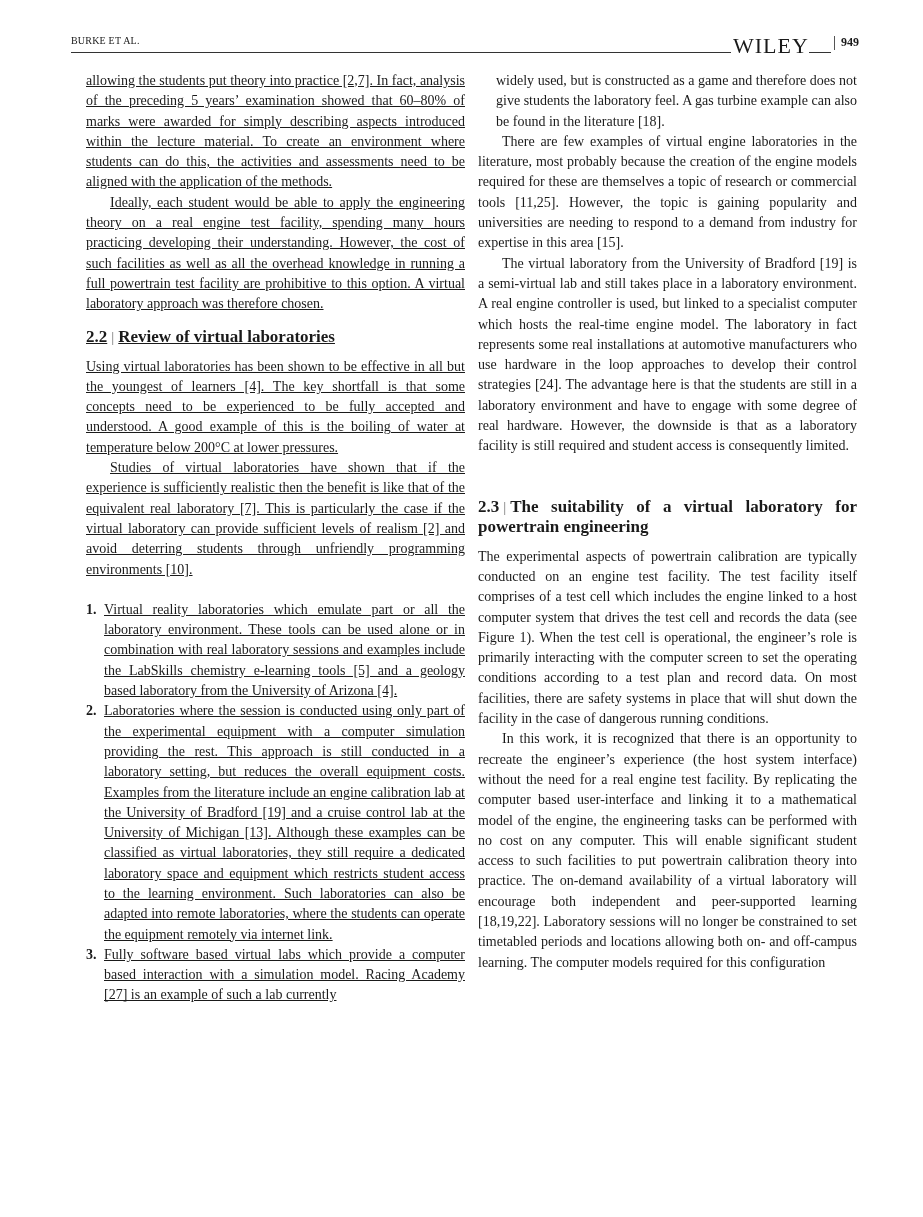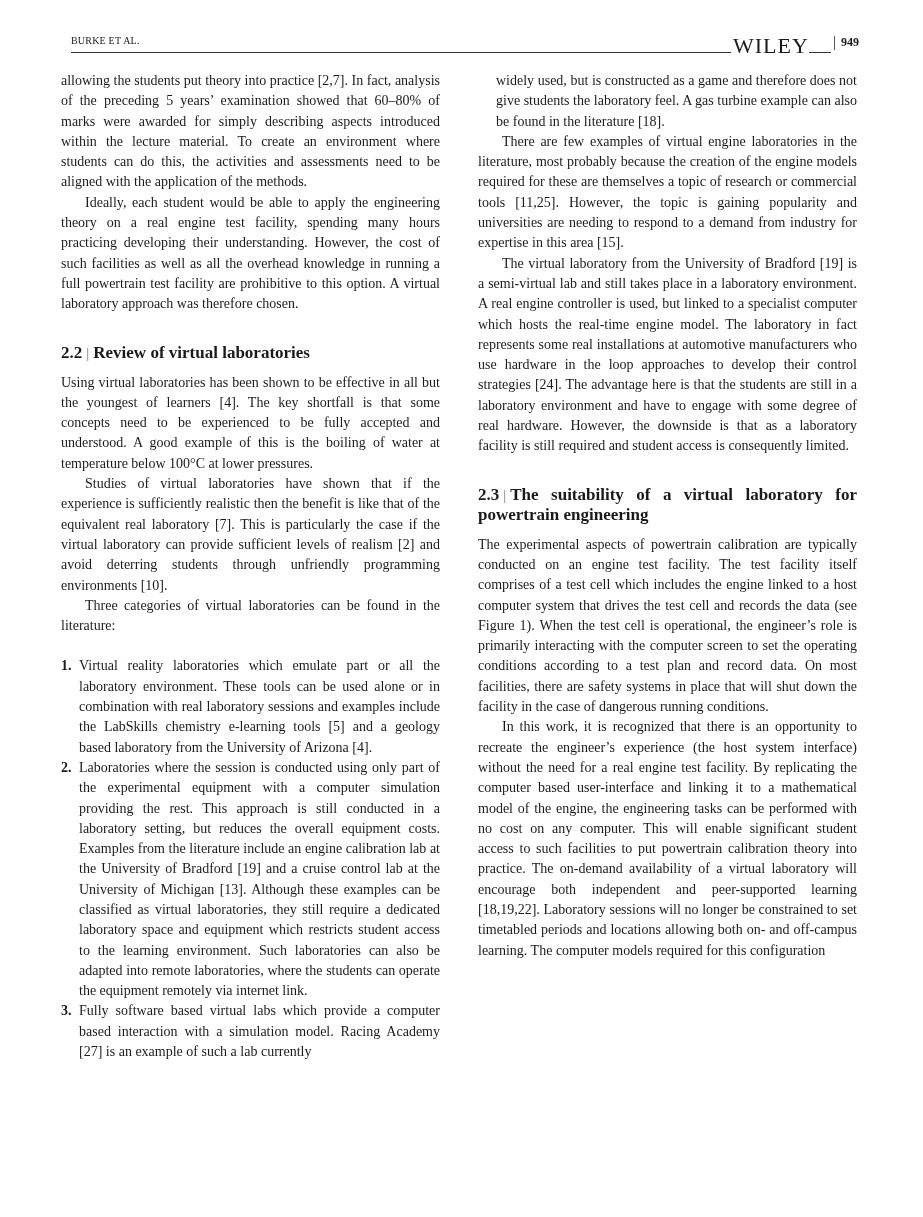--- a/index.html
+++ b/index.html
@@ -28,21 +28,21 @@
     .vbar {
       position: absolute; left: 763px; top: 3px; width: 1px; height: 14px; background: #555;
     }
     .pageno {
       position: absolute; left: 770px; top: 2px; font-size: 12px; font-weight: bold;
     }
     .col {
       position: absolute; top: 71px; width: 379px;
       font-size: 14px; line-height: 20.3px; text-align: justify;
     }
-    .col.left { left: 61px; }
+    .col.left { left: 86px; text-decoration: underline; }
     .col.right { left: 478px; }
     p { margin: 0; }
     p.indent { text-indent: 24px; }
     h2 {
       font-size: 17px; font-weight: bold; margin: 0; line-height: 20px;
     }
     h2 .bar { font-weight: normal; color: #777; padding: 0 4px; font-size: 15px; }
     ol.labs {
       list-style: none; margin: 0; padding: 0;
     }
@@ -61,37 +61,36 @@
   <div class="wiley">WILEY</div>
   <div class="rule2"></div>
   <div class="vbar"></div>
   <div class="pageno">949</div>
 </div>
 
 <div class="col left">
   <p>allowing the students put theory into practice [2,7]. In fact, analysis of the preceding 5 years’ examination showed that 60–80% of marks were awarded for simply describing aspects introduced within the lecture material. To create an environment where students can do this, the activities and assessments need to be aligned with the application of the methods.</p>
   <p class="indent">Ideally, each student would be able to apply the engineering theory on a real engine test facility, spending many hours practicing developing their understanding. However, the cost of such facilities as well as all the overhead knowledge in running a full powertrain test facility are prohibitive to this option. A virtual laboratory approach was therefore chosen.</p>
 
-  <h2 style="margin-top:28px; margin-bottom:10px;">
+  <h2 style="margin-top:12px; margin-bottom:10px;">
     <span>2.2</span><span class="bar">|</span><span>Review of virtual laboratories</span>
   </h2>
-  <p>Using virtual laboratories has been shown to be effective in all but the youngest of learners [4]. The key shortfall is that some concepts need to be experienced to be fully accepted and understood. A good example of this is the boiling of water at temperature below 100°C at lower pressures.</p>
+  <p>Using virtual laboratories has been shown to be effective in all but the youngest of learners [4]. The key shortfall is that some concepts need to be experienced to be fully accepted and understood. A good example of this is the boiling of water at temperature below 200°C at lower pressures.</p>
   <p class="indent">Studies of virtual laboratories have shown that if the experience is sufficiently realistic then the benefit is like that of the equivalent real laboratory [7]. This is particularly the case if the virtual laboratory can provide sufficient levels of realism [2] and avoid deterring students through unfriendly programming environments [10].</p>
-  <p class="indent">Three categories of virtual laboratories can be found in the literature:</p>
 
   <ol class="labs" style="margin-top:20px;">
     <li><span class="num">1.</span><span>Virtual reality laboratories which emulate part or all the laboratory environment. These tools can be used alone or in combination with real laboratory sessions and examples include the LabSkills chemistry e-learning tools [5] and a geology based laboratory from the University of Arizona [4].</span></li>
     <li><span class="num">2.</span><span>Laboratories where the session is conducted using only part of the experimental equipment with a computer simulation providing the rest. This approach is still conducted in a laboratory setting, but reduces the overall equipment costs. Examples from the literature include an engine calibration lab at the University of Bradford [19] and a cruise control lab at the University of Michigan [13]. Although these examples can be classified as virtual laboratories, they still require a dedicated laboratory space and equipment which restricts student access to the learning environment. Such laboratories can also be adapted into remote laboratories, where the students can operate the equipment remotely via internet link.</span></li>
     <li><span class="num">3.</span><span>Fully software based virtual labs which provide a computer based interaction with a simulation model. Racing Academy [27] is an example of such a lab currently</span></li>
   </ol>
 </div>
 
 <div class="col right">
   <p class="cont">widely used, but is constructed as a game and therefore does not give students the laboratory feel. A gas turbine example can also be found in the literature [18].</p>
   <p class="indent">There are few examples of virtual engine laboratories in the literature, most probably because the creation of the engine models required for these are themselves a topic of research or commercial tools [11,25]. However, the topic is gaining popularity and universities are needing to respond to a demand from industry for expertise in this area [15].</p>
   <p class="indent">The virtual laboratory from the University of Bradford [19] is a semi-virtual lab and still takes place in a laboratory environment. A real engine controller is used, but linked to a specialist computer which hosts the real-time engine model. The laboratory in fact represents some real installations at automotive manufacturers who use hardware in the loop approaches to develop their control strategies [24]. The advantage here is that the students are still in a laboratory environment and have to engage with some degree of real hardware. However, the downside is that as a laboratory facility is still required and student access is consequently limited.</p>
 
-  <h2 style="margin-top:28px; margin-bottom:10px;">
+  <h2 style="margin-top:40px; margin-bottom:10px;">
     <span>2.3</span><span class="bar">|</span><span>The suitability of a virtual laboratory for powertrain engineering</span>
   </h2>
   <p>The experimental aspects of powertrain calibration are typically conducted on an engine test facility. The test facility itself comprises of a test cell which includes the engine linked to a host computer system that drives the test cell and records the data (see Figure 1). When the test cell is operational, the engineer’s role is primarily interacting with the computer screen to set the operating conditions according to a test plan and record data. On most facilities, there are safety systems in place that will shut down the facility in the case of dangerous running conditions.</p>
   <p class="indent">In this work, it is recognized that there is an opportunity to recreate the engineer’s experience (the host system interface) without the need for a real engine test facility. By replicating the computer based user-interface and linking it to a mathematical model of the engine, the engineering tasks can be performed with no cost on any computer. This will enable significant student access to such facilities to put powertrain calibration theory into practice. The on-demand availability of a virtual laboratory will encourage both independent and peer-supported learning [18,19,22]. Laboratory sessions will no longer be constrained to set timetabled periods and locations allowing both on- and off-campus learning. The computer models required for this configuration</p>
 </div>
 
 </body></html>

